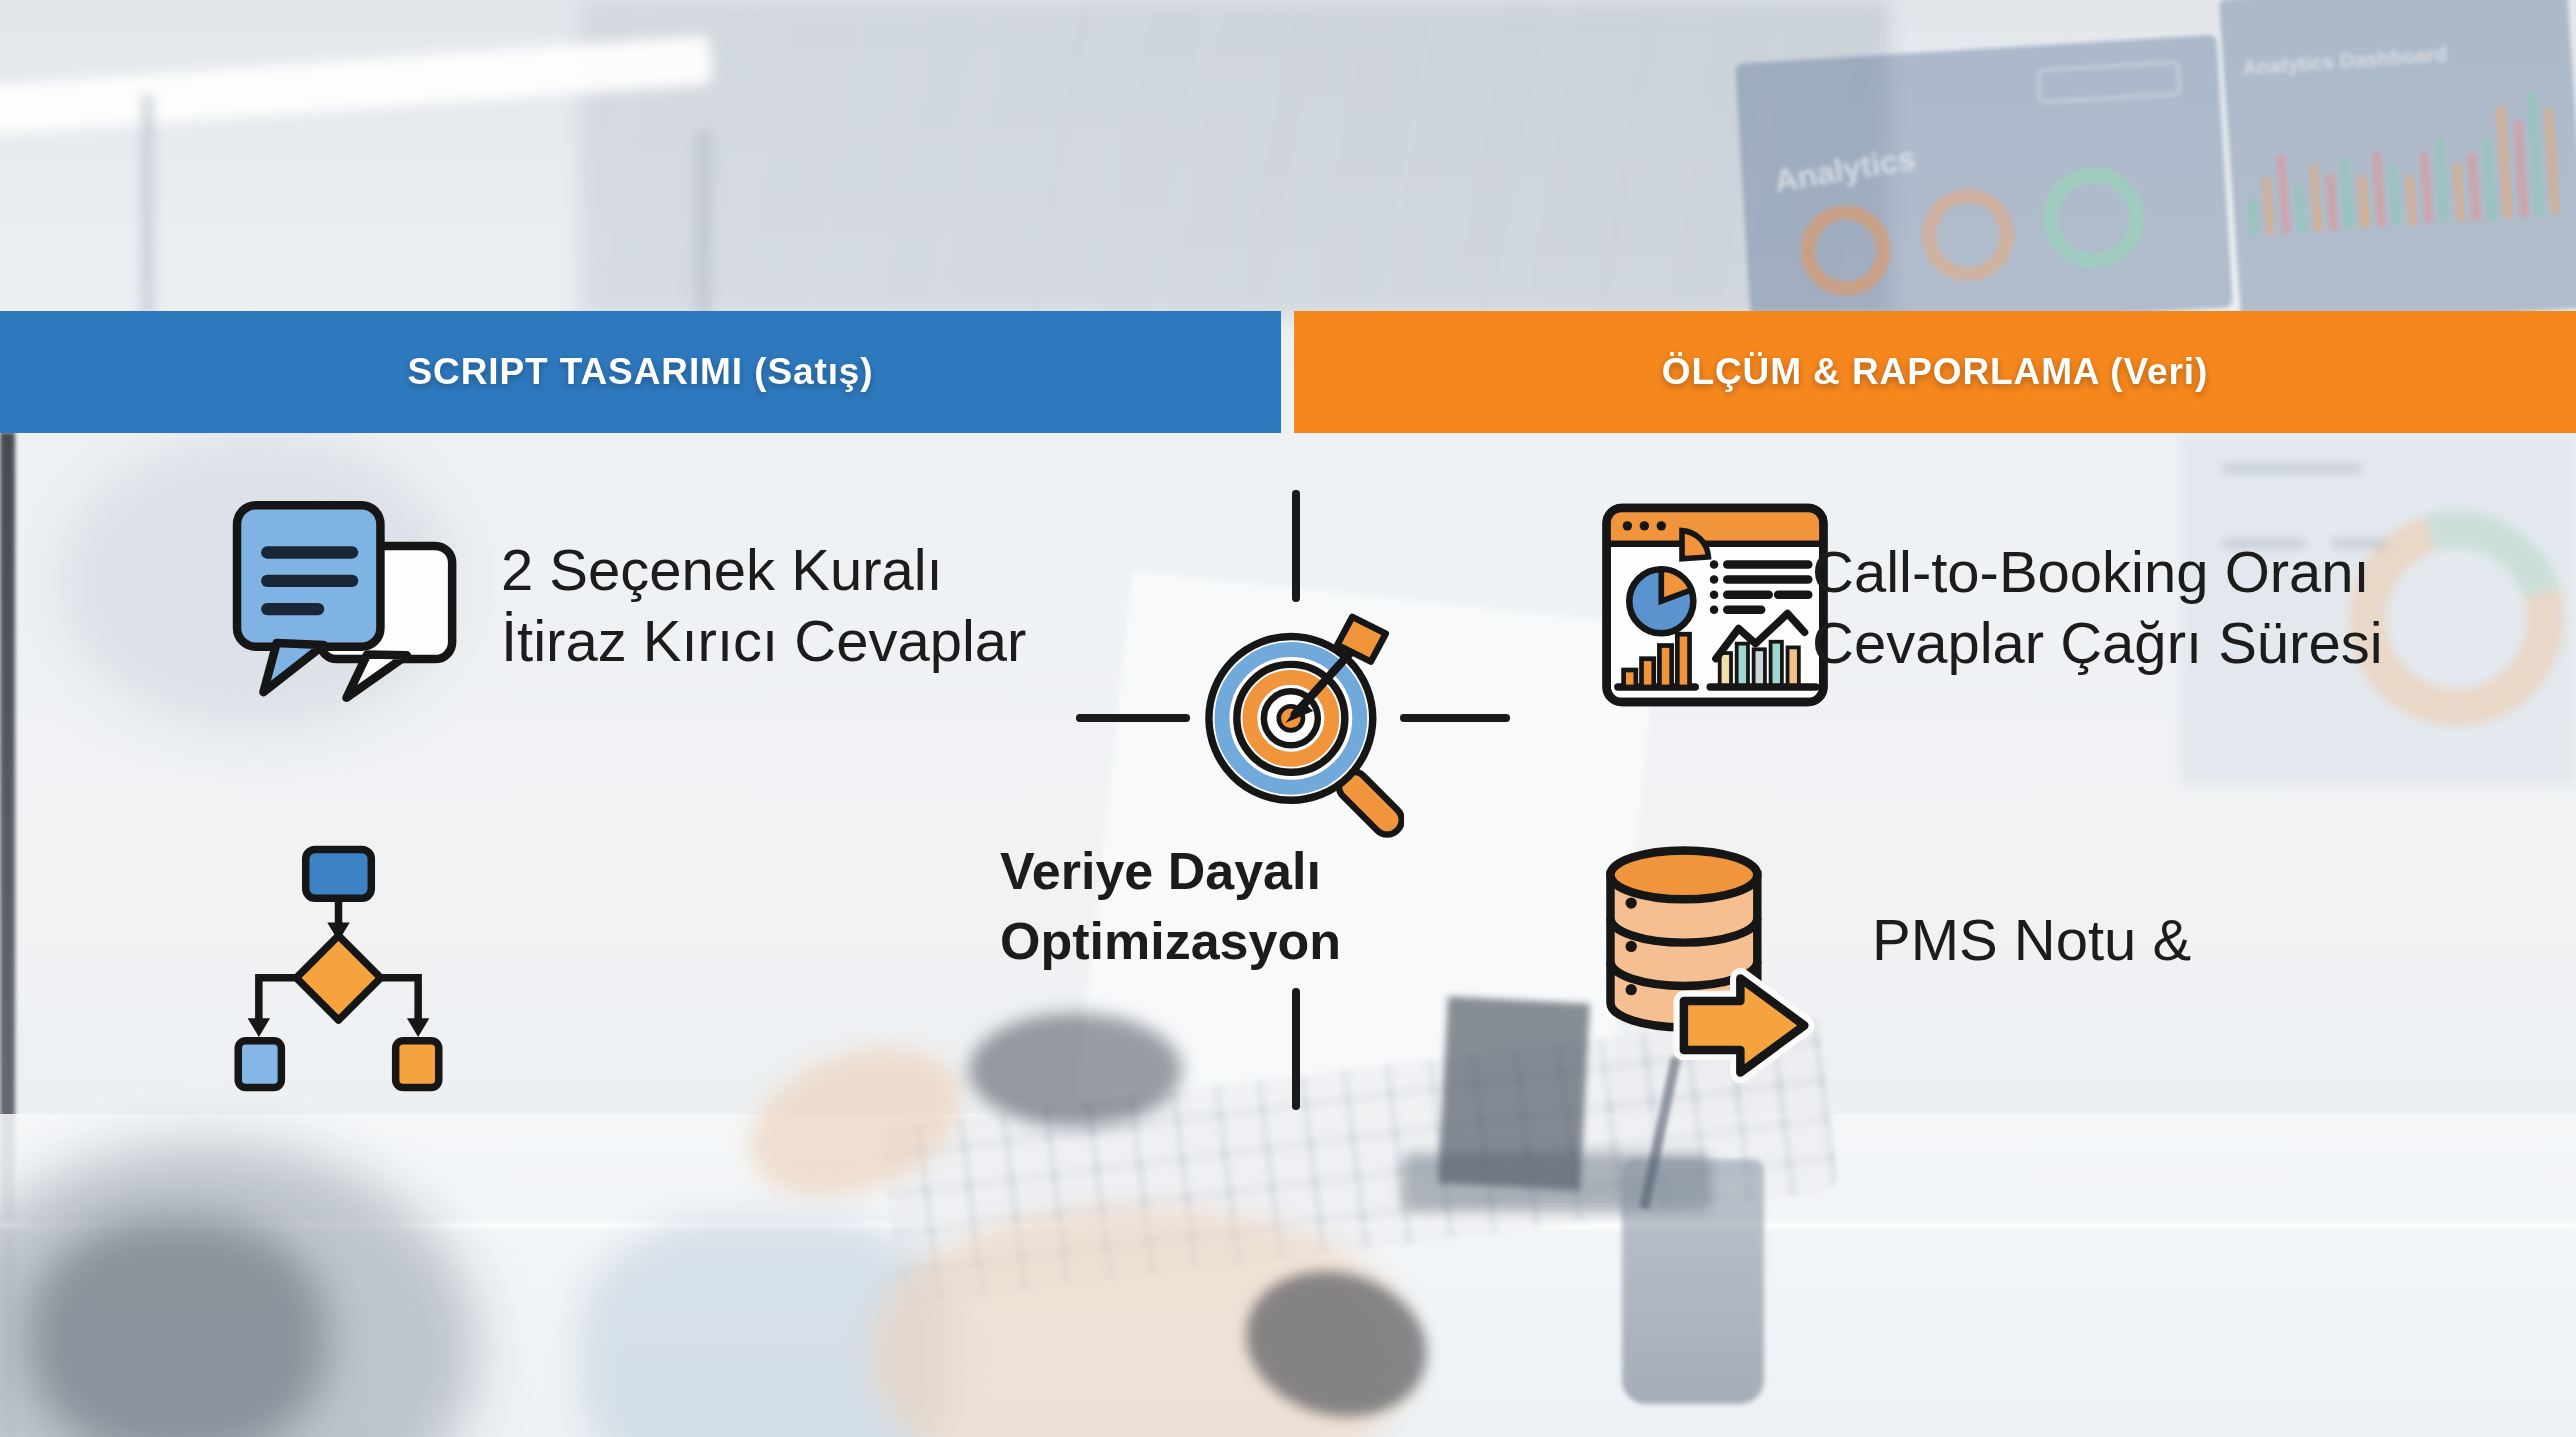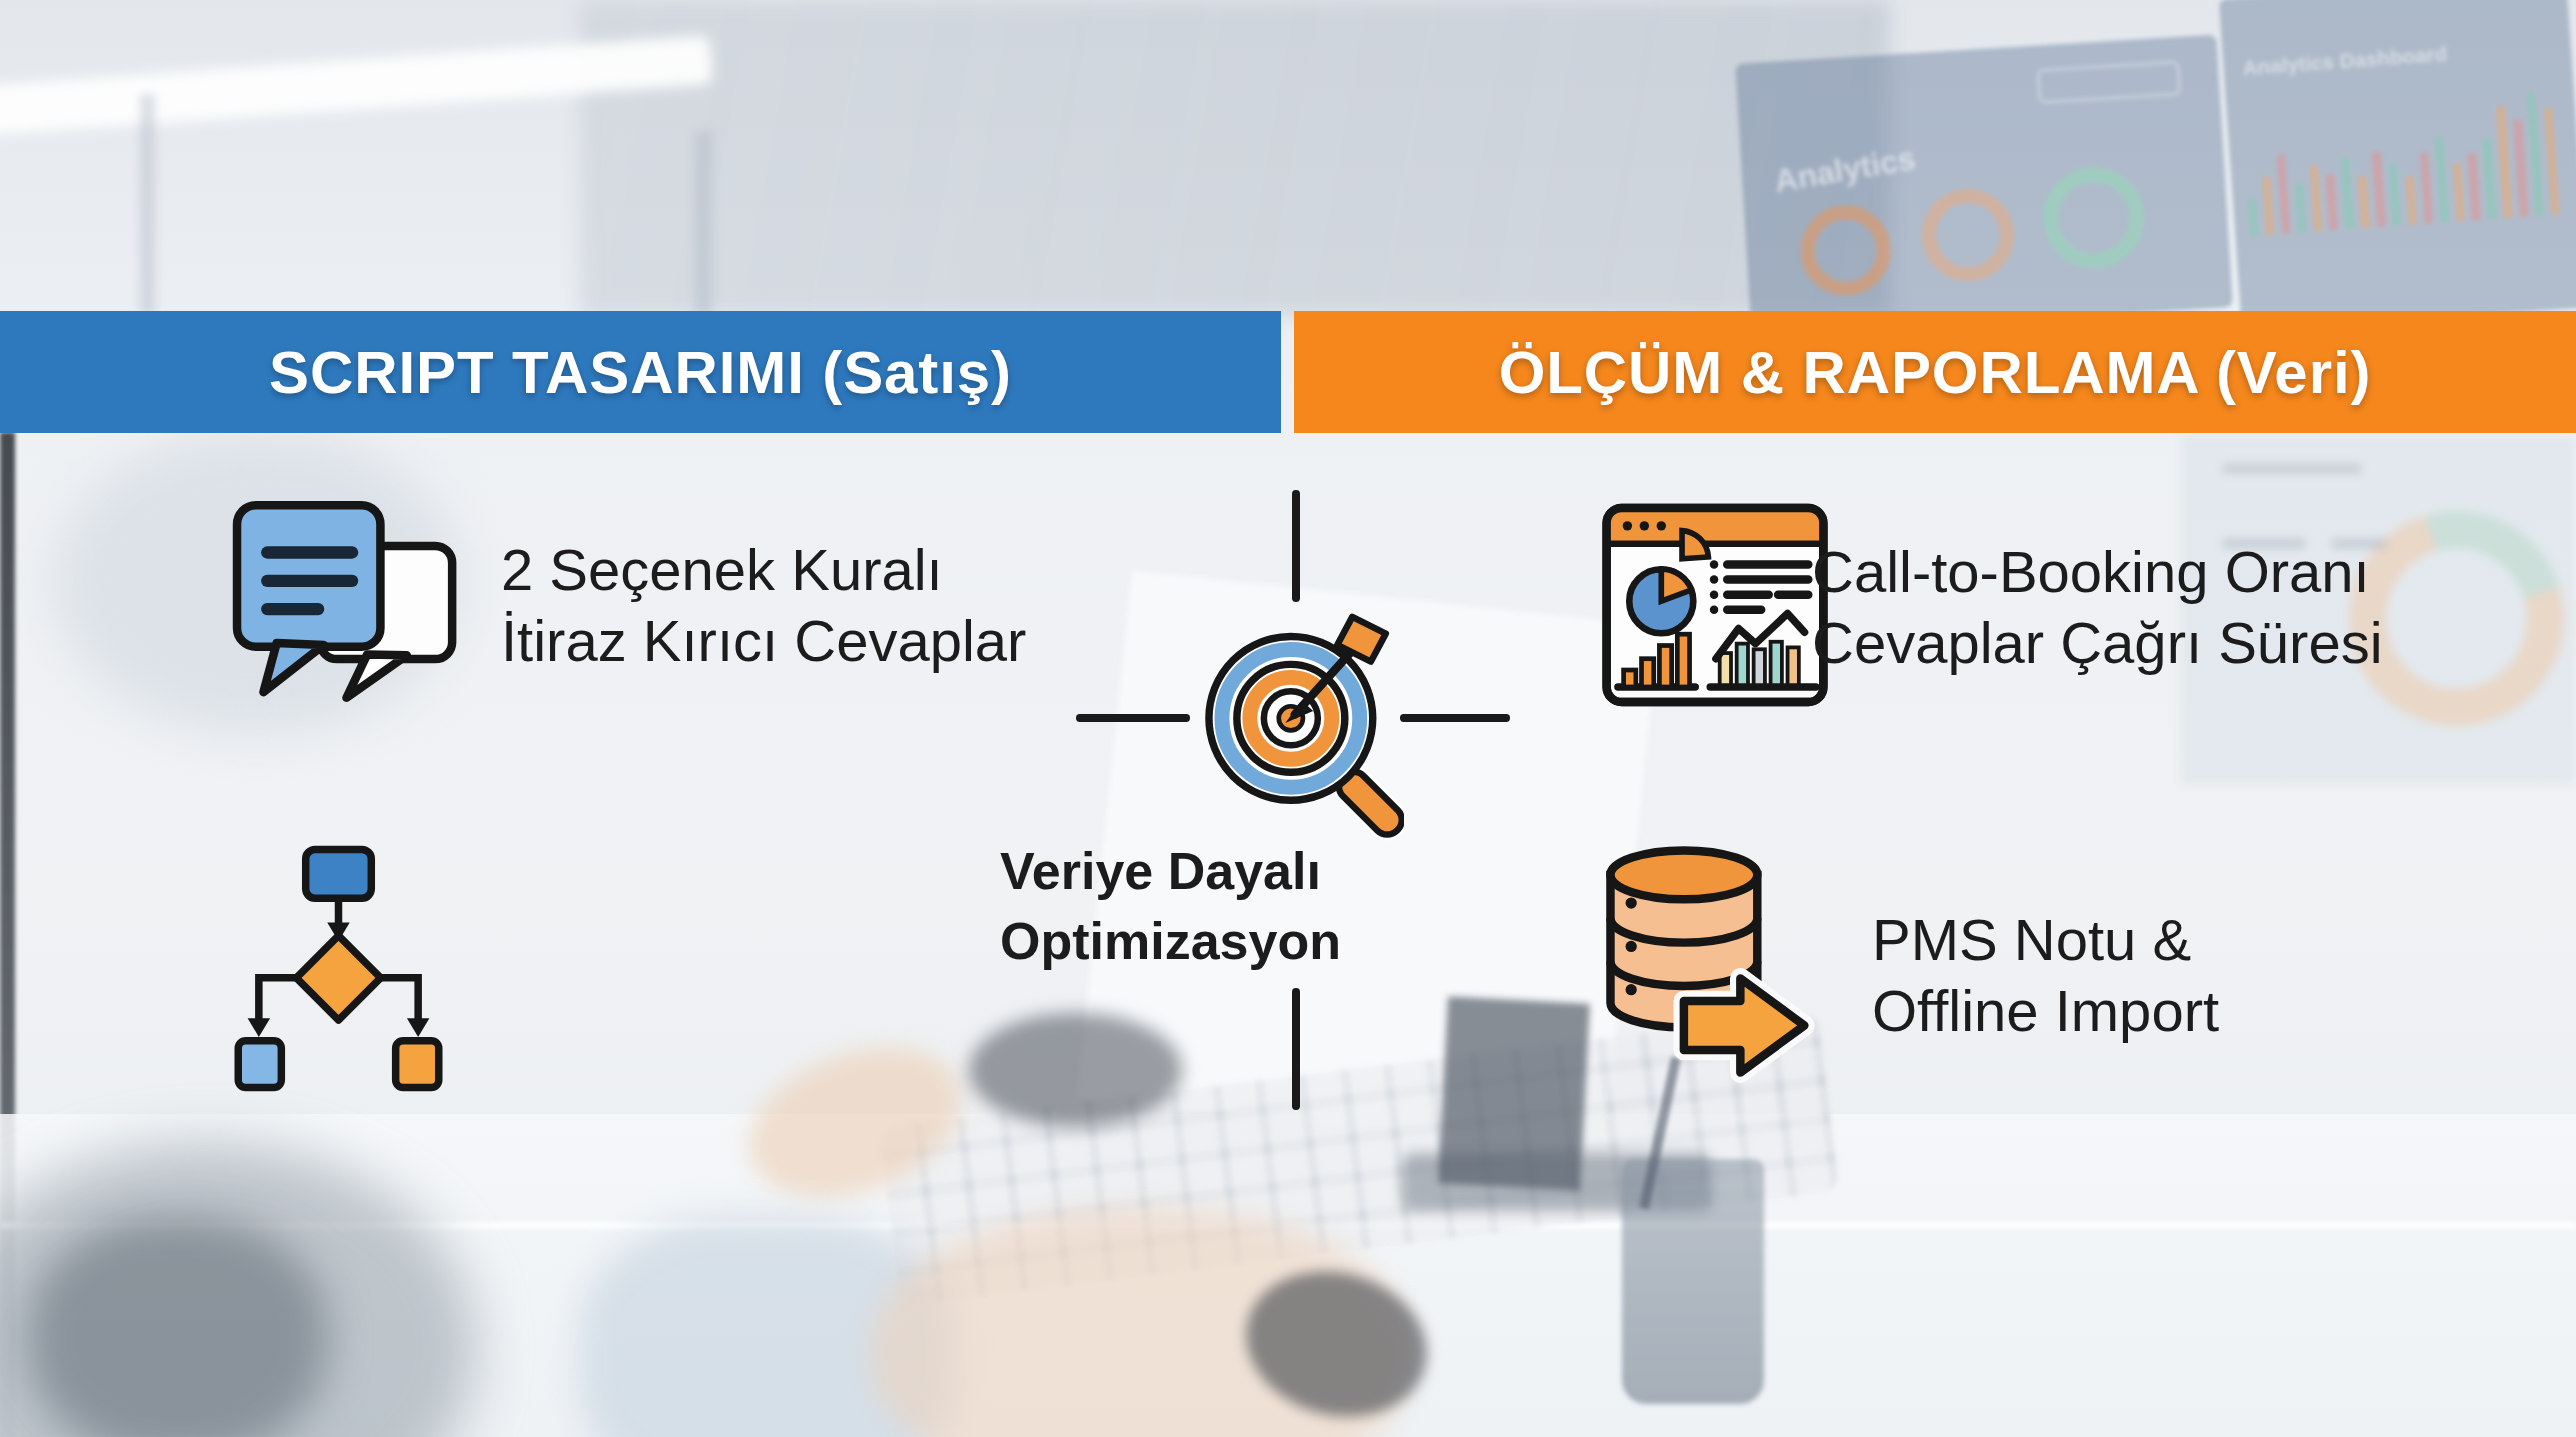--- a/index.html
+++ b/index.html
@@ -76,21 +76,21 @@
   .monitor-slab{left:1443px; top:1000px; width:142px; height:187px; transform:rotate(3deg);
     background:rgba(58,68,82,.6); filter:blur(3.7px);}
   .monitor-base{left:1402px; top:1153px; width:309px; height:58px;
     background:rgba(92,102,116,.45); filter:blur(6.6px); border-radius:11.2px;}
   .pencup{left:1622px; top:1159px; width:142px; height:245px; border-radius:11.2px 11.2px 24px 24px;
     background:linear-gradient(180deg, rgba(132,145,160,.5), rgba(104,118,133,.55)); filter:blur(2.8px);}
   .pen{left:1655px; top:1056px; width:10.3px; height:154px; transform:rotate(12deg);
     background:rgba(82,94,110,.6); filter:blur(1.9px);}
   
   .banner{position:absolute; top:311px; height:122px; display:flex; align-items:center;
-    justify-content:center; color:#fff; font-weight:bold; font-size:60px; letter-spacing:0.9px;
+    justify-content:center; color:#fff; font-weight:bold; font-size:37px; letter-spacing:0.9px;
     text-shadow:0 2.8px 7.5px rgba(0,0,0,.28); white-space:nowrap;}
   .banner-left{left:0; width:1281px; background:var(--banner-blue);}
   .banner-right{left:1294px; width:1282px; background:var(--banner-orange);}
   .icon-box{position:absolute;}
   .item-text{position:absolute; color:var(--text); font-size:58px; line-height:71px;
     font-weight:normal; white-space:nowrap;}
   .center-text{position:absolute; left:1000px; top:836px; width:580px; 
     color:var(--text); font-weight:bold; font-size:52px; line-height:70px; white-space:nowrap;}
   .vdash{position:absolute; width:8.4px; background:#1a1a1a; border-radius:3.7px;}
   .hdash{position:absolute; height:8.4px; background:#1a1a1a; border-radius:3.7px;}
@@ -278,17 +278,16 @@
       <path d="M18,128 A78,26 0 0 0 174,128" fill="none" stroke="#161616" stroke-width="9"></path>
       <circle cx="40" cy="66" r="6" fill="#161616"></circle>
       <circle cx="40" cy="112" r="6" fill="#161616"></circle>
       <circle cx="40" cy="158" r="6" fill="#161616"></circle>
       <polygon points="96,170 156,170 156,146 224,196 156,246 156,222 96,222" fill="none" stroke="#fafafa" stroke-width="22" stroke-linejoin="round"></polygon>
       <polygon points="96,170 156,170 156,146 224,196 156,246 156,222 96,222" fill="#f5a33f" stroke="#161616" stroke-width="9" stroke-linejoin="round"></polygon>
     </svg>
   </div>
   <div class="item-text" style="left:1872px; top:904px;">
     <div>PMS Notu &amp;</div>
-    <div>Offline Import</div>
   </div>
 
 </div>
 
 
 </body></html>

